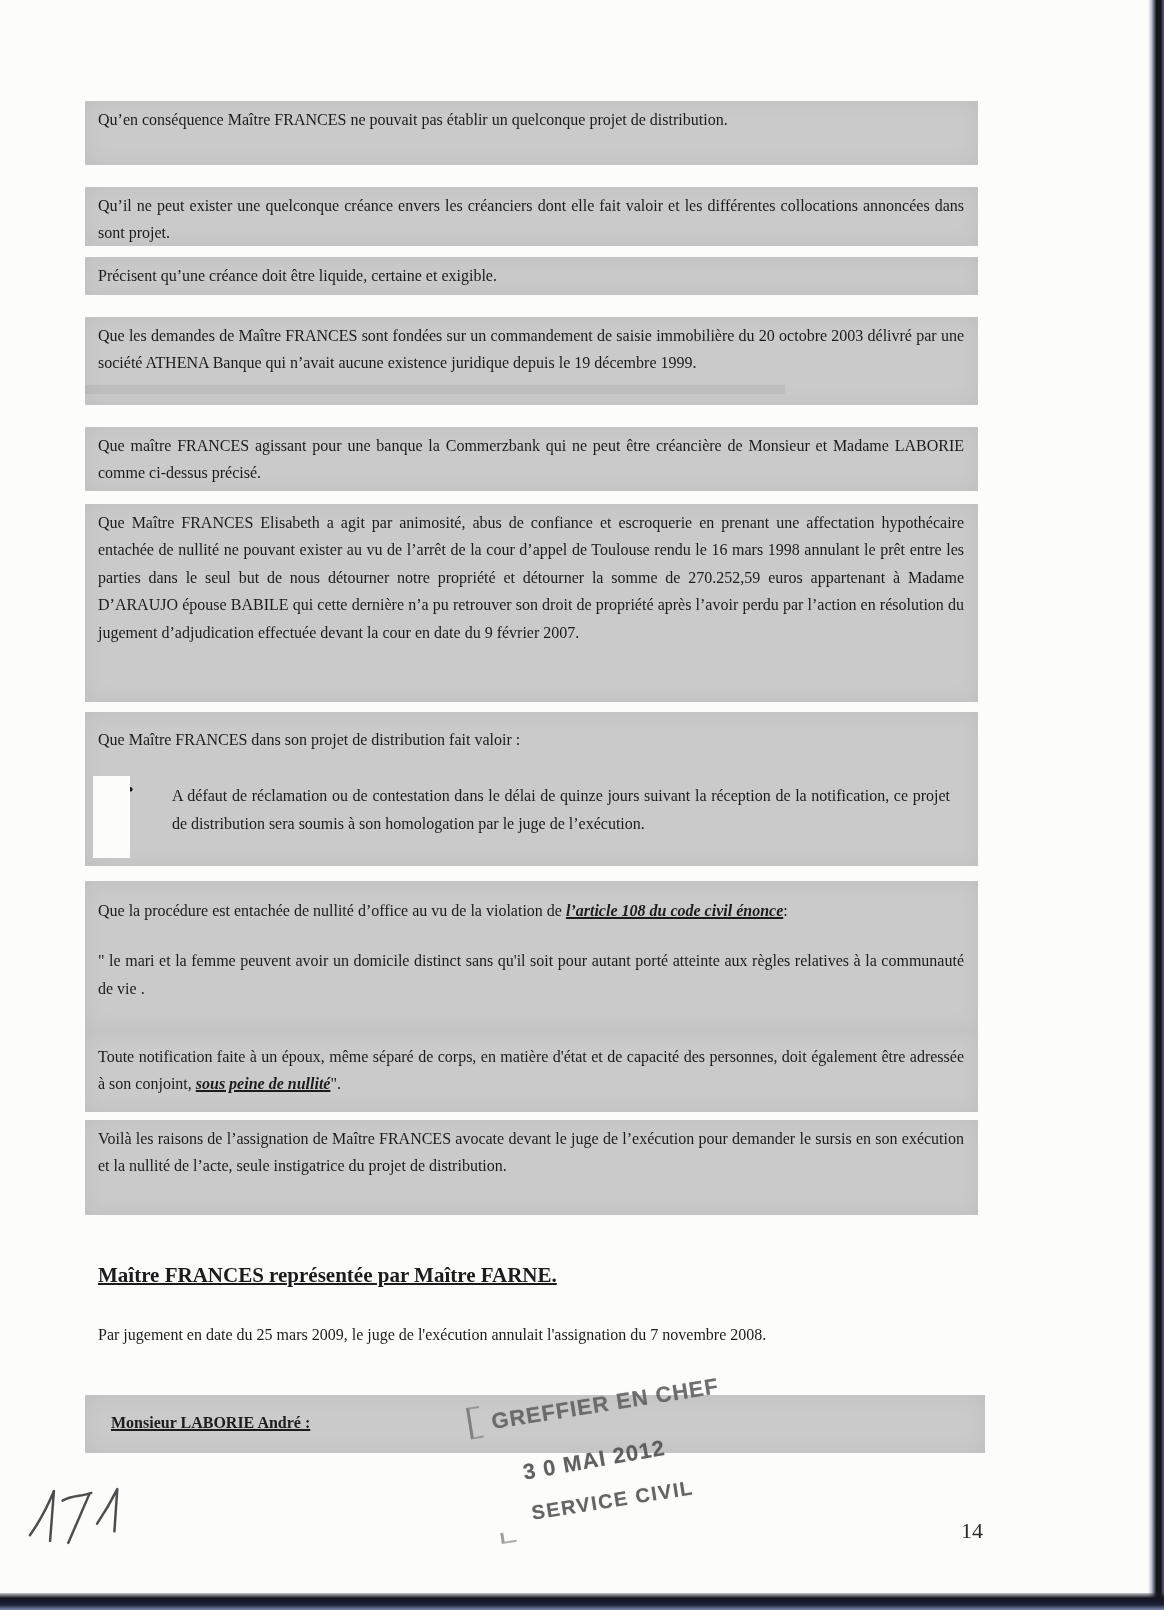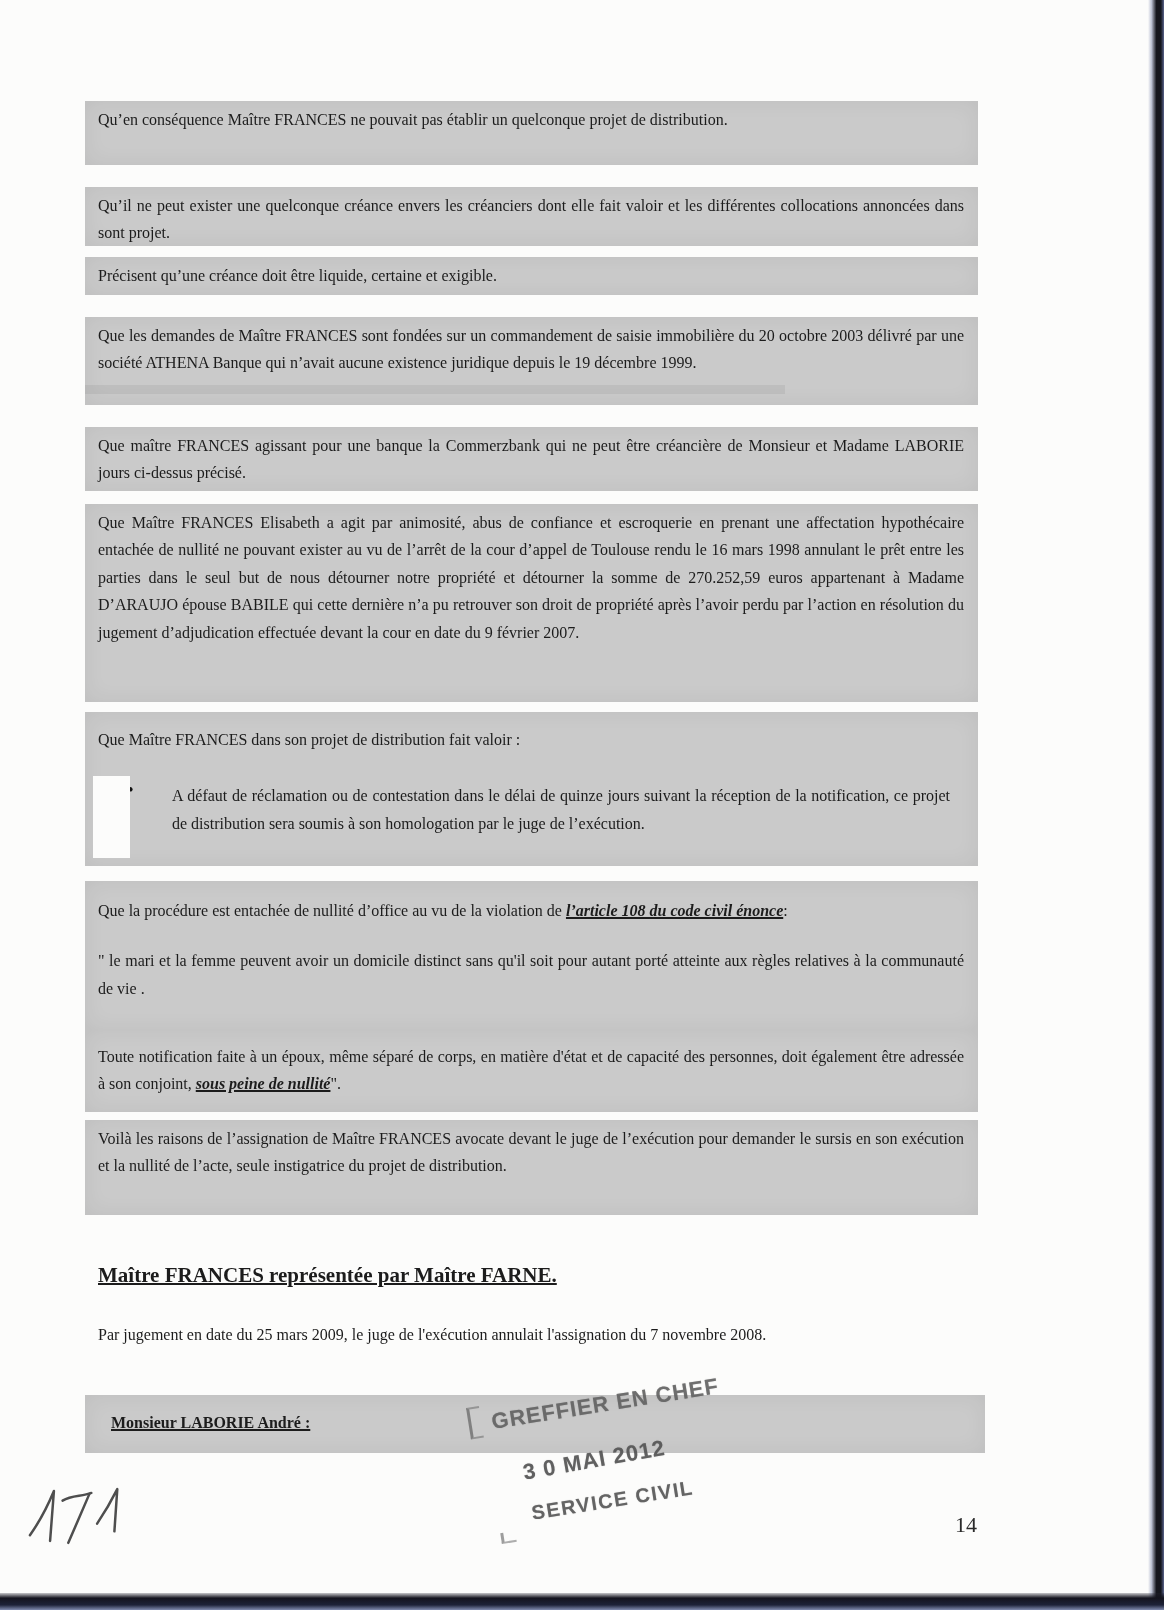--- a/index.html
+++ b/index.html
@@ -49,21 +49,21 @@
     font-size:22px; font-weight:600; letter-spacing:1px; color:rgba(84,84,84,0.88); }
   .stamp-l3 { left:530px; top:1502px; transform:rotate(-9deg);
     font-size:20px; font-weight:700; letter-spacing:1.5px; color:rgba(88,88,88,0.88); }
   .stamp-tick { position:absolute; left:501px; top:1532px; width:12px; height:9px;
     border-left:3px solid rgba(95,95,95,0.6);
     border-bottom:2px solid rgba(95,95,95,0.5);
     transform:rotate(-9deg); }
   
   .handwritten { position:absolute; left:28px; top:1484px; width:96px; height:62px; }
   
-  .pageno { position:absolute; left:949px; top:1506px; margin:6px;
+  .pageno { position:absolute; left:949px; top:1506px; margin:12px;
     font-size:22px; color:#2a2a2a; }
   
   .edge-right { position:absolute; top:0; right:0; width:16px; height:100%;
     background:linear-gradient(90deg, rgba(190,194,210,0) 0%, #bcc1d4 22%, #15161e 52%, #15161e 80%, #5a648c 100%); }
   .edge-bottom { position:absolute; left:0; bottom:0; width:100%; height:17px;
     background:linear-gradient(180deg, rgba(40,40,55,0.25) 0%, #14141e 30%, #1d2238 70%, #808bb0 100%); }
 </style>
 </head>
 <body>
 
@@ -80,21 +80,21 @@
   <div class="band" style="top:257px;height:38px">
     <p>Précisent qu’une créance doit être liquide, certaine et exigible.</p>
   </div>
 
   <div class="band" style="top:317px;height:88px">
     <p>Que les demandes de Maître FRANCES sont fondées sur un commandement de saisie immobilière du 20 octobre 2003 délivré par une société ATHENA Banque qui n’avait aucune existence juridique depuis le 19 décembre 1999.</p>
     <div class="smudge" style="left:0;top:68px;width:700px;height:9px"></div>
   </div>
 
   <div class="band" style="top:427px;height:64px">
-    <p>Que maître FRANCES agissant pour une banque la Commerzbank qui ne peut être créancière de Monsieur et Madame LABORIE jours ci-dessus précisé.</p>
+    <p>Que maître FRANCES agissant pour une banque la Commerzbank qui ne peut être créancière de Monsieur et Madame LABORIE comme ci-dessus précisé.</p>
   </div>
 
   <div class="band" style="top:504px;height:198px">
     <p>Que Maître FRANCES Elisabeth a agit par animosité, abus de confiance et escroquerie en prenant une affectation hypothécaire entachée de nullité ne pouvant exister au vu de l’arrêt de la cour d’appel de Toulouse rendu le 16 mars 1998 annulant le prêt entre les parties dans le seul but de nous détourner notre propriété et détourner la somme de 270.252,59 euros appartenant à Madame D’ARAUJO épouse BABILE qui cette dernière n’a pu retrouver son droit de propriété après l’avoir perdu par l’action en résolution du jugement d’adjudication effectuée devant la cour en date du 9 février 2007.</p>
   </div>
 
   <div class="band" style="top:712px;height:154px">
     <p style="padding-top:14px">Que Maître FRANCES dans son projet de distribution fait valoir :</p>
     <div class="bullet-row">
       <span class="bullet-dot">•</span>

